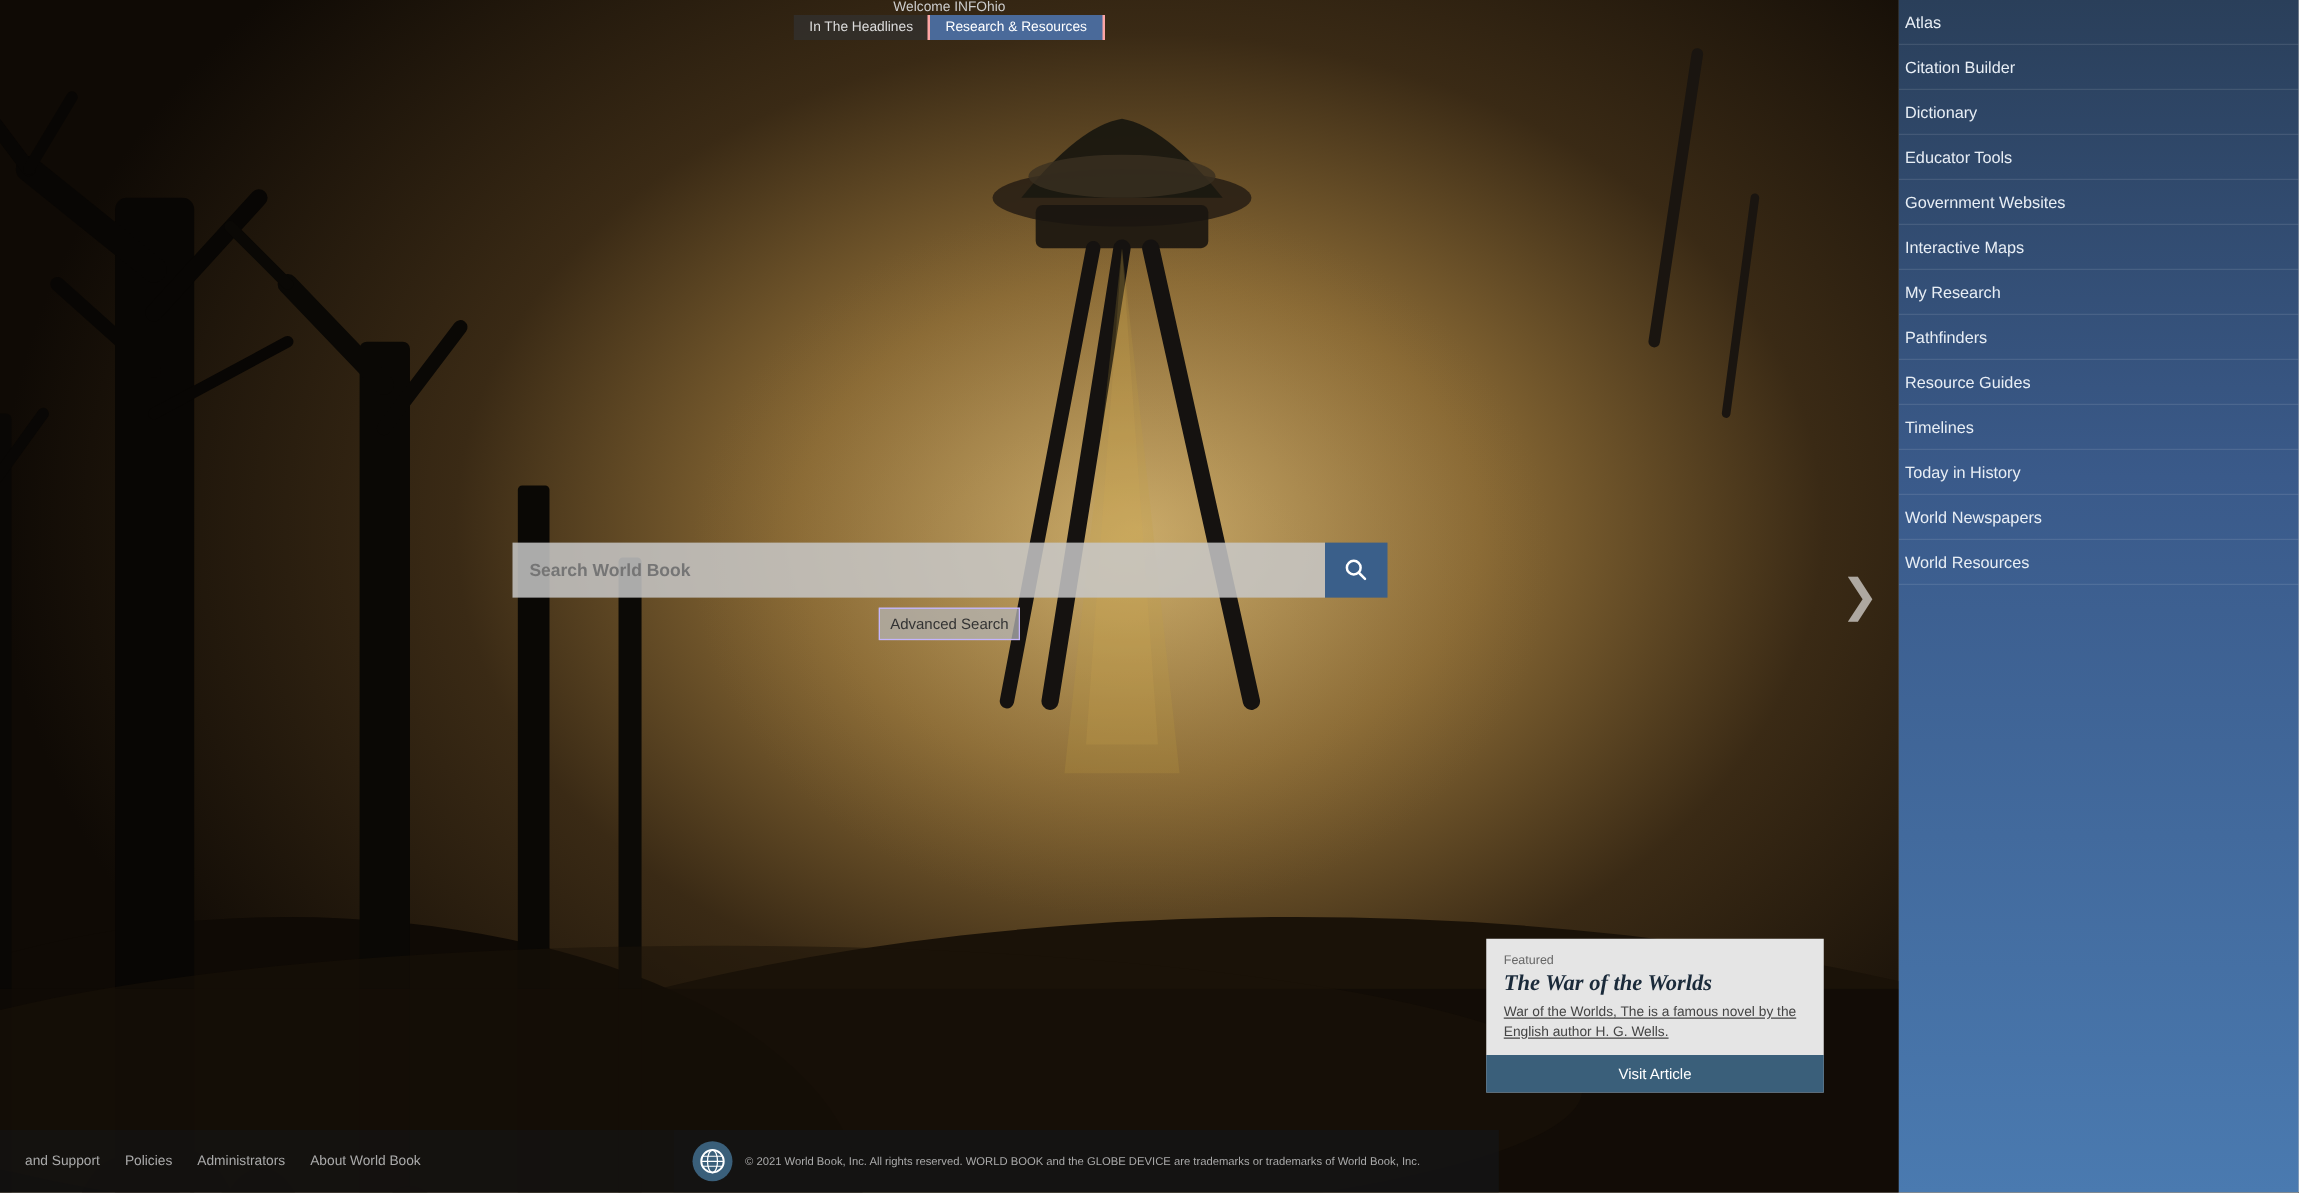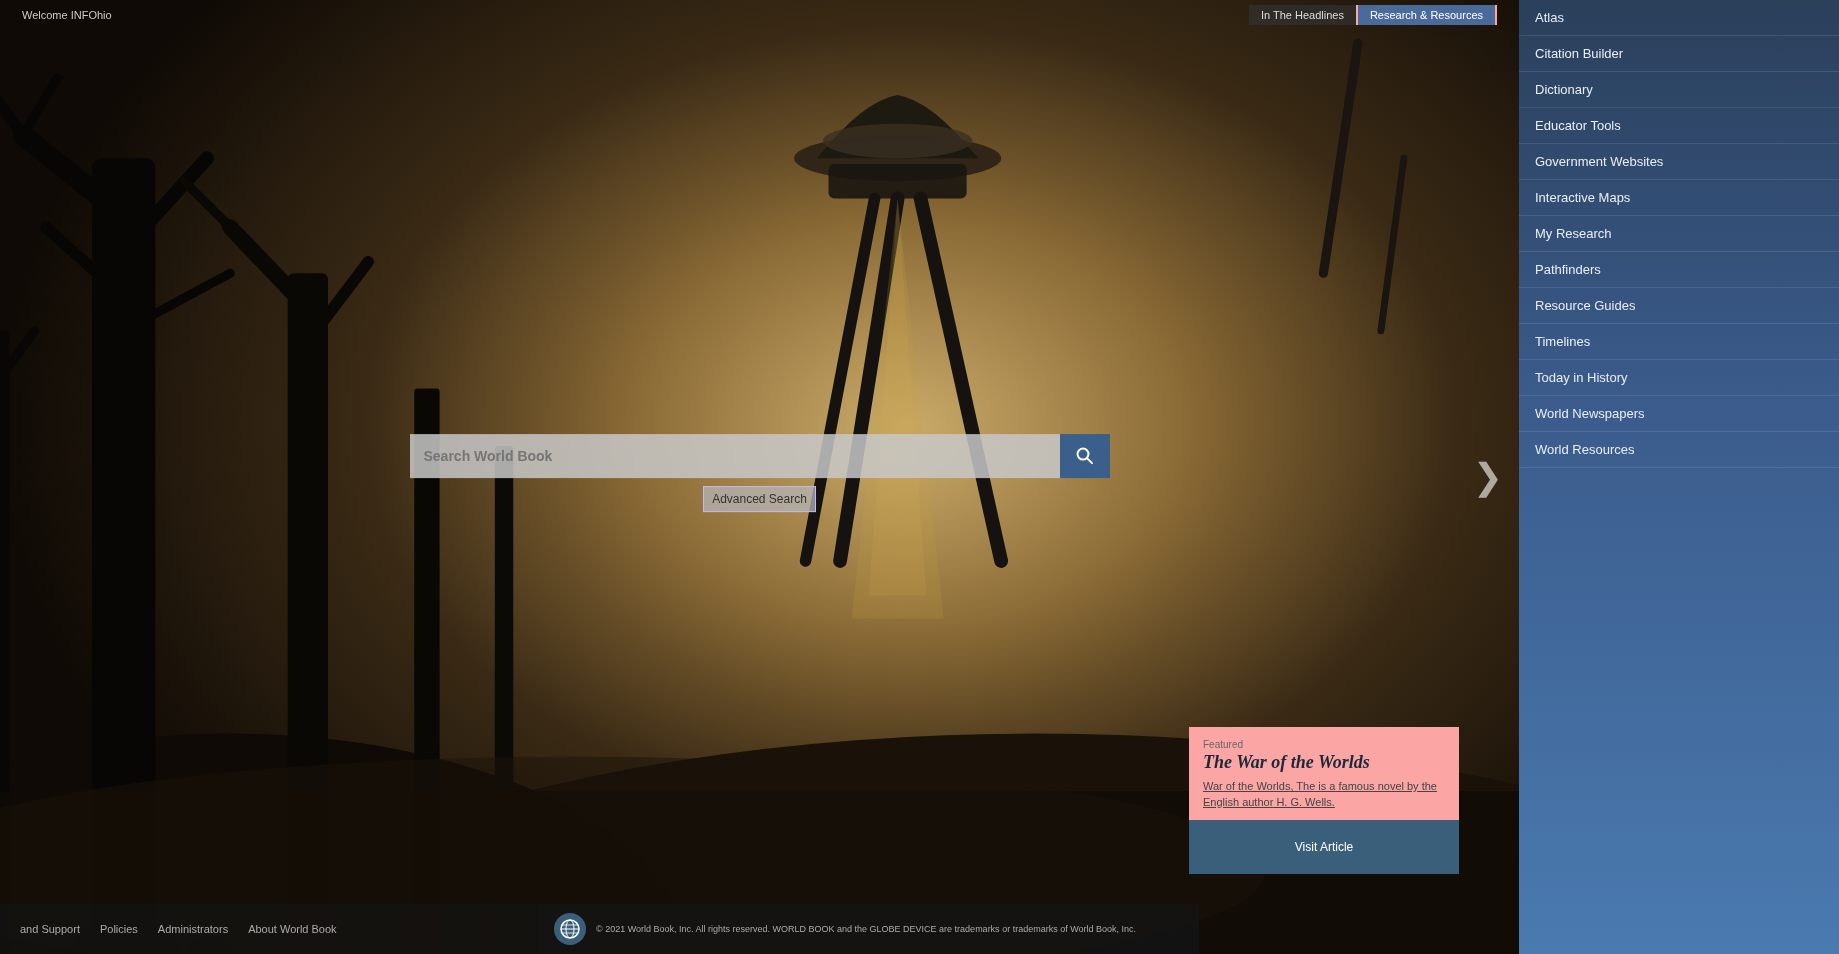--- a/index.html
+++ b/index.html
@@ -25,22 +25,23 @@
     
     #top-bar {
       position: absolute;
       top: 0;
       left: 0;
       right: 0;
       height: 30px;
       display: flex;
       align-items: center;
       justify-content: space-between;
-      padding: 0 22px;
-      z-index: 10;
+      padding: 0 10px;
+      z-index: 10;
+      flex-direction: column;
     }
 
     #welcome-text {
       color: #ccc;
       font-size: 11px;
     }
 
     #top-nav {
       display: flex;
       gap: 0;
@@ -126,21 +127,21 @@
       cursor: pointer;
       z-index: 10;
     }
 
     
     #featured-card {
       position: absolute;
       bottom: 80px;
       right: 60px;
       width: 270px;
-      background: #fca5a5;
+      background: #e5e5e5;
       z-index: 10;
       padding: 12px 14px 0 14px;
     }
 
     #featured-label {
       font-size: 10px;
       color: #666;
       margin-bottom: 2px;
     }
 
@@ -159,21 +160,21 @@
       line-height: 1.4;
       margin-bottom: 10px;
       text-decoration: underline;
     }
 
     #visit-article-btn {
       display: block;
       background: #3a5f7a;
       color: white;
       text-align: center;
-      padding: 20px;
+      padding: 8px;
       font-size: 12px;
       cursor: pointer;
       border: none;
       width: calc(100% + 28px);
       margin-left: -14px;
     }
 
     
     #footer {
       position: absolute;
@@ -234,21 +235,21 @@
       width: 320px;
       background: linear-gradient(to bottom, #2a3f5a 0%, #3a5a8a 40%, #4a7ab0 100%);
       display: flex;
       flex-direction: column;
       overflow: hidden;
       position: relative;
       z-index: 20;
     }
 
     .sidebar-item {
-      padding: 10px 16px;
+      padding: 10px 5px;
       color: #e8eef5;
       font-size: 13px;
       cursor: pointer;
       border-bottom: 1px solid rgba(255,255,255,0.1);
       display: flex;
       align-items: center;
       text-align: center;
     }
 
     

